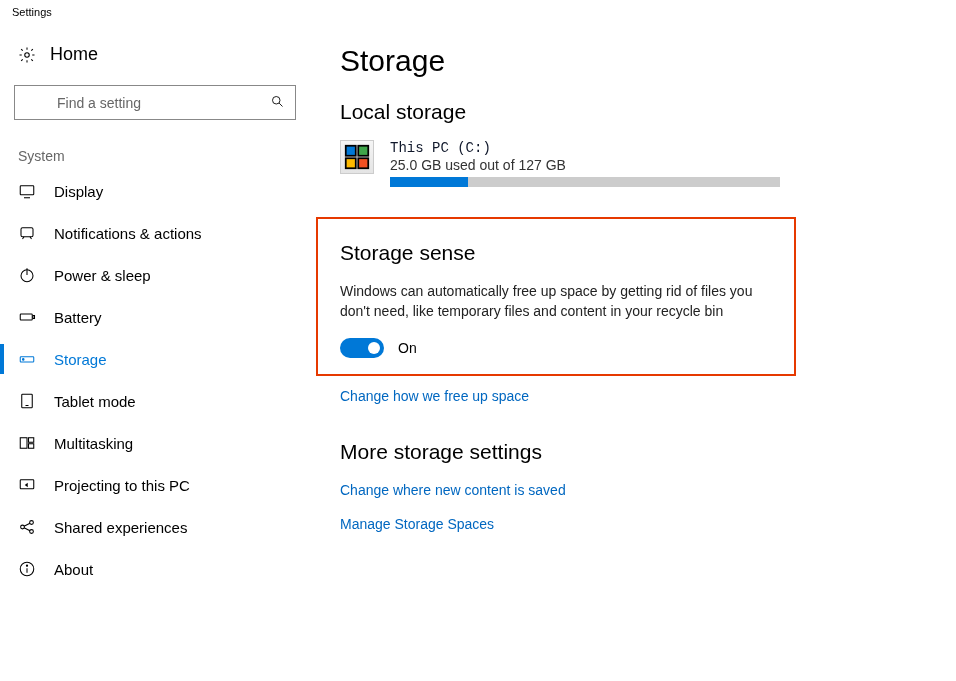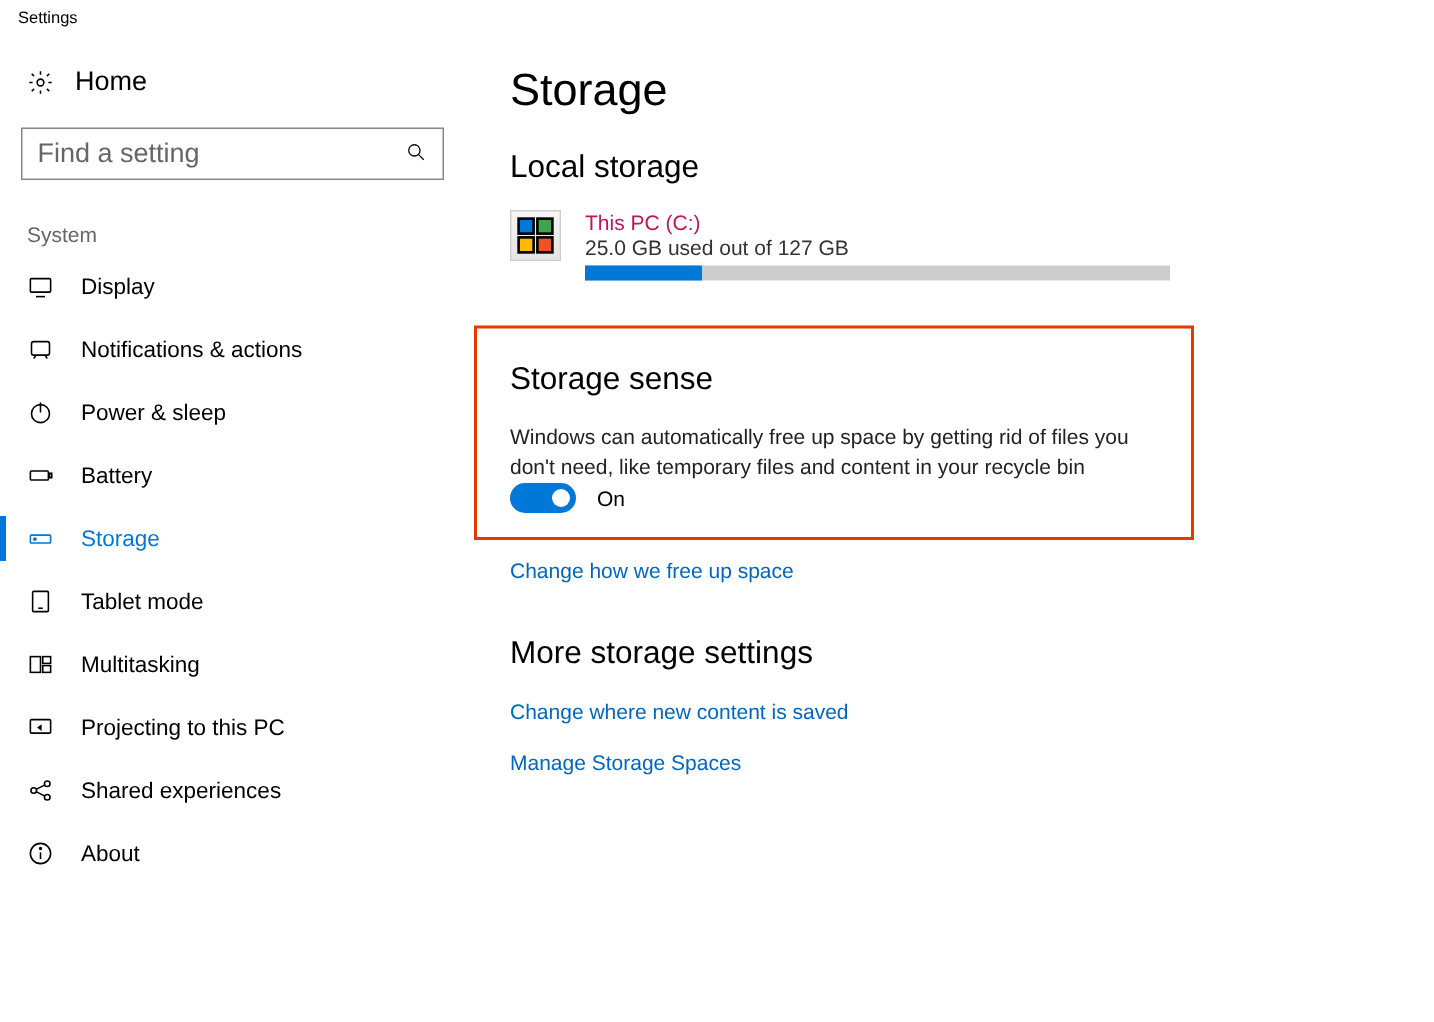--- a/index.html
+++ b/index.html
@@ -4,41 +4,41 @@
 <style>
 * { box-sizing: border-box; margin: 0; padding: 0; }
 body { font-family: "Segoe UI", Arial, sans-serif; background: #fff; color: #000; font-size: 14px; width: 956px; height: 681px; overflow: hidden; }
 .window-title { font-size: 11px; padding: 6px 12px; }
 .container { display: flex; }
 .sidebar { width: 310px; padding: 10px 14px 10px 14px; }
 .home-row { display: flex; align-items: center; gap: 14px; padding: 10px 4px; cursor: pointer; }
 .home-row .icon { width: 18px; height: 18px; }
 .home-row span.label { font-size: 18px; }
 .search-box { margin-top: 10px; border: 1px solid #888; height: 35px; display: flex; align-items: center; padding: 0 10px; justify-content: space-between; }
-.search-box input { border: none; outline: none; font-size: 18px; width: 100%; font-family: inherit; color: #555; background: transparent; }
+.search-box input { border: none; outline: none; font-size: 14px; width: 100%; font-family: inherit; color: #555; background: transparent; margin-left: 32px; }
 .search-box input::placeholder { color: #666; }
 .section-label { color: #666; font-size: 14px; margin-top: 28px; margin-bottom: 6px; padding-left: 4px; }
 .nav-item { display: flex; align-items: center; gap: 18px; padding: 12px 4px 12px 4px; cursor: pointer; position: relative; }
 .nav-item .icon { width: 18px; height: 18px; display: flex; align-items: center; justify-content: center; }
 .nav-item .label { font-size: 15px; }
 .nav-item.active { color: #0078d7; }
 .nav-item.active::before { content: ""; position: absolute; left: -14px; top: 6px; bottom: 6px; width: 4px; background: #0078d7; }
 .main { flex: 1; padding: 20px 30px; }
 .page-title { font-size: 30px; font-weight: 350; margin-bottom: 22px; }
 .section-title { font-size: 21px; font-weight: 400; margin-bottom: 16px; }
 .drive-row { display: flex; gap: 16px; margin-bottom: 30px; }
 .drive-icon { width: 34px; height: 34px; border: 1px solid #ccc; display: flex; align-items: center; justify-content: center; font-size: 10px; background: linear-gradient(#f5f5f5,#e4e4e4); position: relative; }
 .drive-icon svg { position: absolute; }
 .drive-info { flex: 1; }
-.drive-name { color: #be185d; font-size: 14px; cursor: pointer; }
+.drive-name { color: #0f172a; font-size: 14px; cursor: pointer; font-family: Liberation Mono, monospace; }
 .drive-usage { font-size: 14px; color: #333; margin-top: 1px; }
 .progress-bar { width: 390px; height: 10px; background: #ccc; margin-top: 4px; position: relative; }
 .progress-fill { height: 100%; background: #0078d7; }
 .highlight-box { border: 2px solid #e63900; padding: 22px 10px 16px 22px; margin-left: -24px; width: 480px; margin-bottom: 6px; }
-.description { font-size: 14px; color: #222; line-height: 1.45; max-width: 420px; }
+.description { font-size: 14px; color: #222; line-height: 1.45; margin-bottom: 16px; max-width: 420px; }
 .toggle-row { display: flex; align-items: center; gap: 14px; }
 .toggle { width: 44px; height: 20px; background: #0078d7; border-radius: 10px; position: relative; cursor: pointer; }
 .toggle .knob { width: 12px; height: 12px; background: #fff; border-radius: 50%; position: absolute; right: 4px; top: 4px; }
 .toggle-label { font-size: 14px; }
 .link { color: #0067c0; font-size: 14px; cursor: pointer; margin-top: 12px; display: block; }
 .more-section { margin-top: 36px; }
 .more-section .link { margin-top: 18px; }
 svg { stroke: currentColor; fill: none; stroke-width: 1.4; }
 </style>
 </head>

